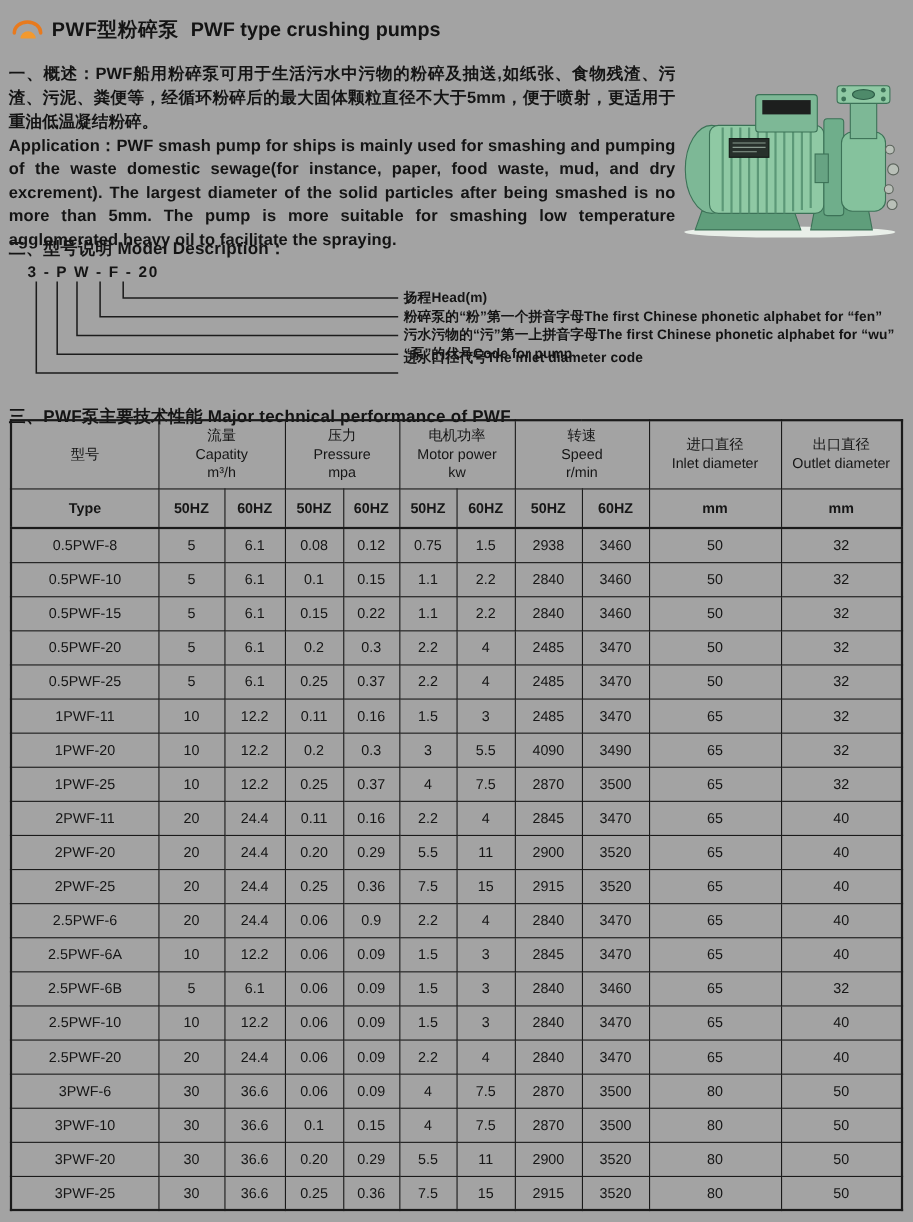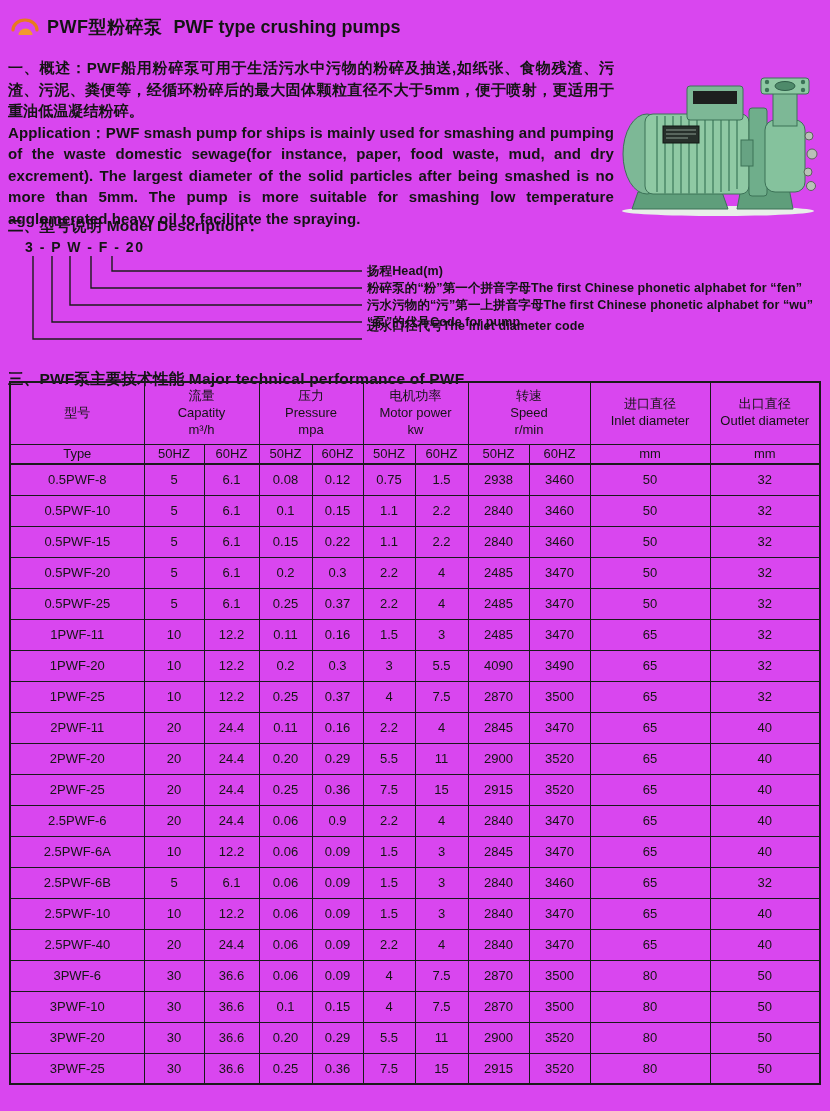--- a/index.html
+++ b/index.html
@@ -2,21 +2,21 @@
 <html><head>
 <meta charset="utf-8">
 <style>
   * { margin:0; padding:0; box-sizing:border-box; }
   html,body { background:#ffffff; }
   body {
     width:830px; height:1111px; position:relative;
     font-family:"Liberation Sans","DejaVu Sans",sans-serif;
     color:#141414;
   }
-  .page { position:relative; width:830px; height:1111px; overflow:hidden; background:#d946ef; }
+  .page { position:relative; width:830px; height:1111px; overflow:hidden; background:#a3a3a3; }
 
   
   .doc-header { position:absolute; left:10px; top:15px; display:flex; align-items:center; gap:7px; }
   .logo { width:30px; height:22px; flex:0 0 auto; }
   .title-zh { font-size:18px; font-weight:bold; letter-spacing:0.5px; }
   .title-en { font-size:18px; font-weight:bold; margin-left:4px; }
 
   
   .overview { position:absolute; left:8px; top:57px; width:606px; }
   .overview p {
@@ -48,21 +48,21 @@
   .spec-table-wrap { position:absolute; left:9px; top:381px; width:813px; }
   table.spec {
     width:812px; border-collapse:collapse; table-layout:fixed;
     border:2px solid #1a1a1a;
   }
   table.spec th, table.spec td {
     border:1px solid #1a1a1a; text-align:center; vertical-align:middle;
     font-size:13px; color:#151515; padding:1px 2px;
   }
   table.spec thead tr.group th { height:62px; font-weight:normal; line-height:1.3; }
-  table.spec thead tr.sub th { height:20px; font-weight:normal;margin-top:46px; }
+  table.spec thead tr.sub th { height:36px; font-weight:bold;margin-top:46px; }
   table.spec thead { border-bottom:2px solid #1a1a1a; }
   table.spec tbody td { height:31px; font-weight:normal; }
   .hl { display:block; }
 </style>
 </head>
 <body>
 
 <div class="page">
 
   <div class="doc-header">
@@ -394,21 +394,21 @@
             <td>0.06</td>
             <td>0.09</td>
             <td>1.5</td>
             <td>3</td>
             <td>2840</td>
             <td>3470</td>
             <td>65</td>
             <td>40</td>
           </tr>
           <tr>
-            <td>2.5PWF-40</td>
+            <td>2.5PWF-20</td>
             <td>20</td>
             <td>24.4</td>
             <td>0.06</td>
             <td>0.09</td>
             <td>2.2</td>
             <td>4</td>
             <td>2840</td>
             <td>3470</td>
             <td>65</td>
             <td>40</td>

